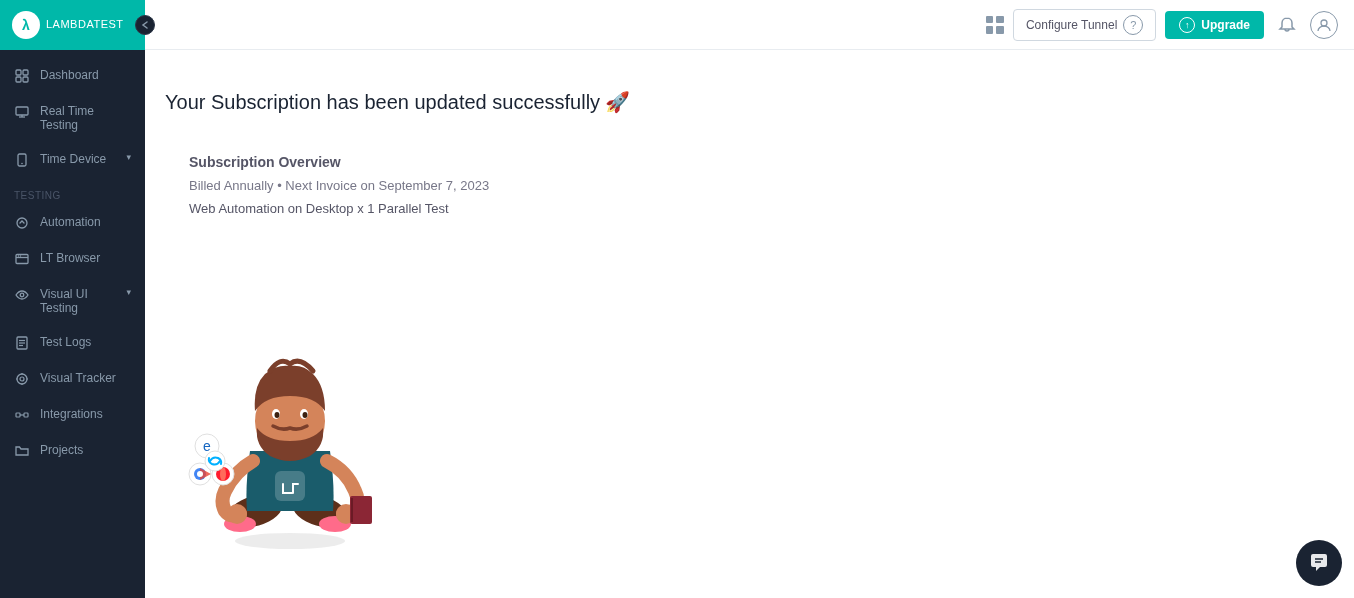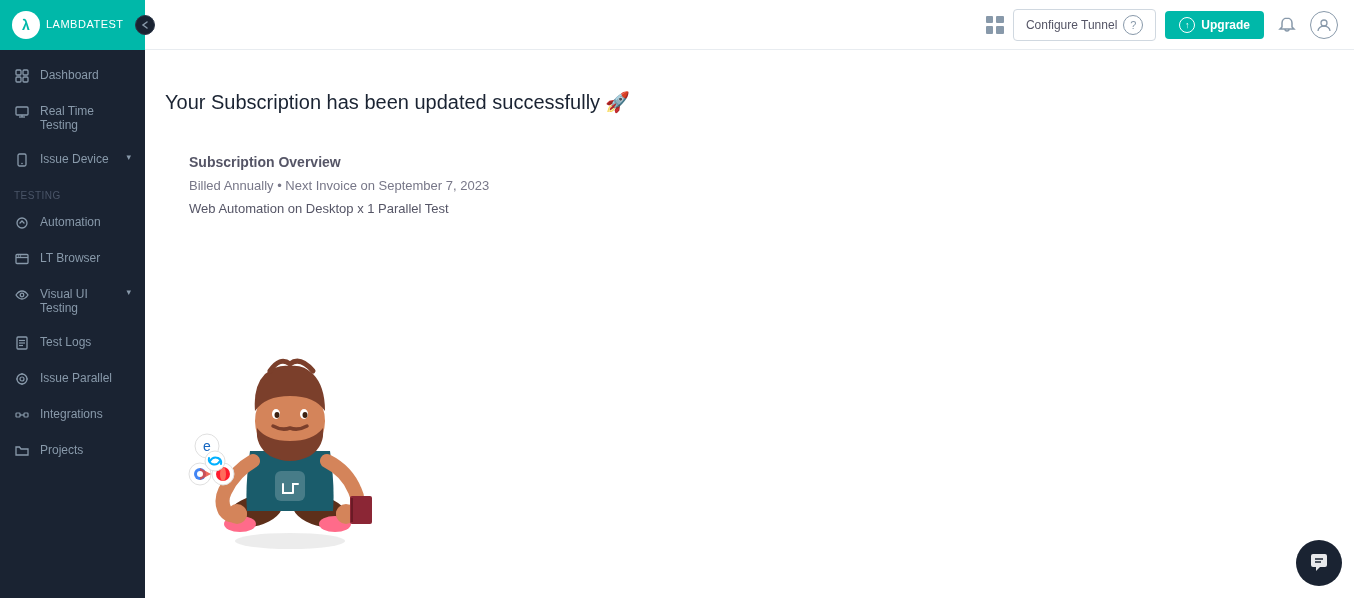--- a/index.html
+++ b/index.html
@@ -332,21 +332,21 @@
       <span class="nav-label">Real Time Testing</span>
     </div>
 
     <div class="nav-item">
       <span class="nav-icon">
         <svg width="14" height="14" viewBox="0 0 14 14" fill="none">
           <rect x="3" y="1" width="8" height="12" rx="1.5" stroke="#8899aa" stroke-width="1.3"></rect>
           <circle cx="7" cy="10.5" r="0.8" fill="#8899aa"></circle>
         </svg>
       </span>
-      <span class="nav-label">Issue Device</span>
+      <span class="nav-label">Time Device</span>
       <span class="nav-arrow">▾</span>
     </div>
 
     <div class="nav-section-label">Testing</div>
 
     <div class="nav-item">
       <span class="nav-icon">
         <svg width="14" height="14" viewBox="0 0 14 14" fill="none">
           <circle cx="7" cy="7" r="5" stroke="#8899aa" stroke-width="1.3"></circle>
           <path d="M5 7 L7 5 L9 7" stroke="#8899aa" stroke-width="1.3" fill="none" stroke-linecap="round"></path>
@@ -394,21 +394,21 @@
       <span class="nav-icon">
         <svg width="14" height="14" viewBox="0 0 14 14" fill="none">
           <circle cx="7" cy="7" r="5" stroke="#8899aa" stroke-width="1.3"></circle>
           <circle cx="7" cy="7" r="2" stroke="#8899aa" stroke-width="1.2"></circle>
           <line x1="7" y1="1" x2="7" y2="2.5" stroke="#8899aa" stroke-width="1.2"></line>
           <line x1="7" y1="11.5" x2="7" y2="13" stroke="#8899aa" stroke-width="1.2"></line>
           <line x1="1" y1="7" x2="2.5" y2="7" stroke="#8899aa" stroke-width="1.2"></line>
           <line x1="11.5" y1="7" x2="13" y2="7" stroke="#8899aa" stroke-width="1.2"></line>
         </svg>
       </span>
-      <span class="nav-label">Issue Parallel</span>
+      <span class="nav-label">Visual Tracker</span>
     </div>
 
     <div class="nav-item">
       <span class="nav-icon">
         <svg width="14" height="14" viewBox="0 0 14 14" fill="none">
           <rect x="1" y="5" width="4" height="4" rx="0.8" stroke="#8899aa" stroke-width="1.2"></rect>
           <rect x="9" y="5" width="4" height="4" rx="0.8" stroke="#8899aa" stroke-width="1.2"></rect>
           <line x1="5" y1="7" x2="9" y2="7" stroke="#8899aa" stroke-width="1.2"></line>
         </svg>
       </span>

